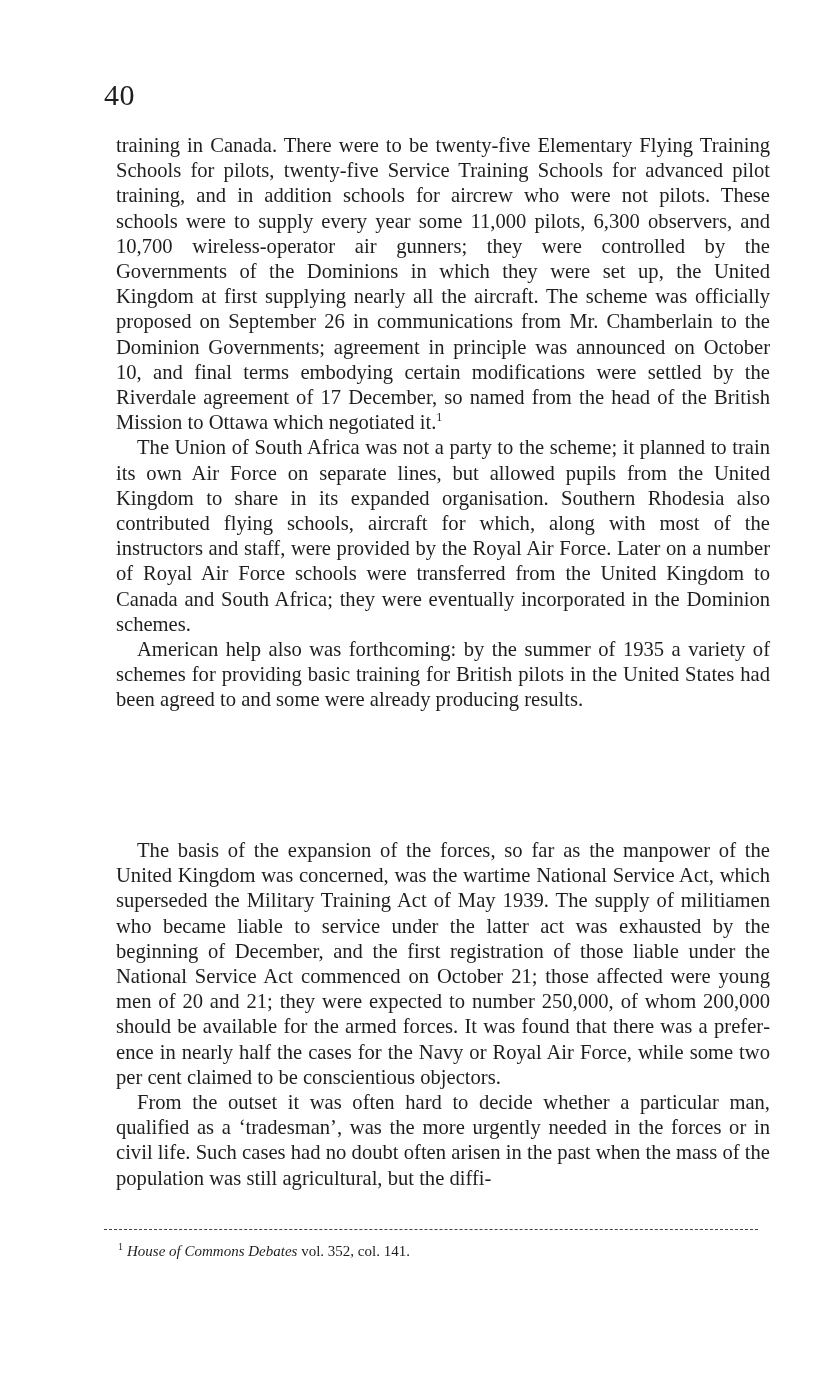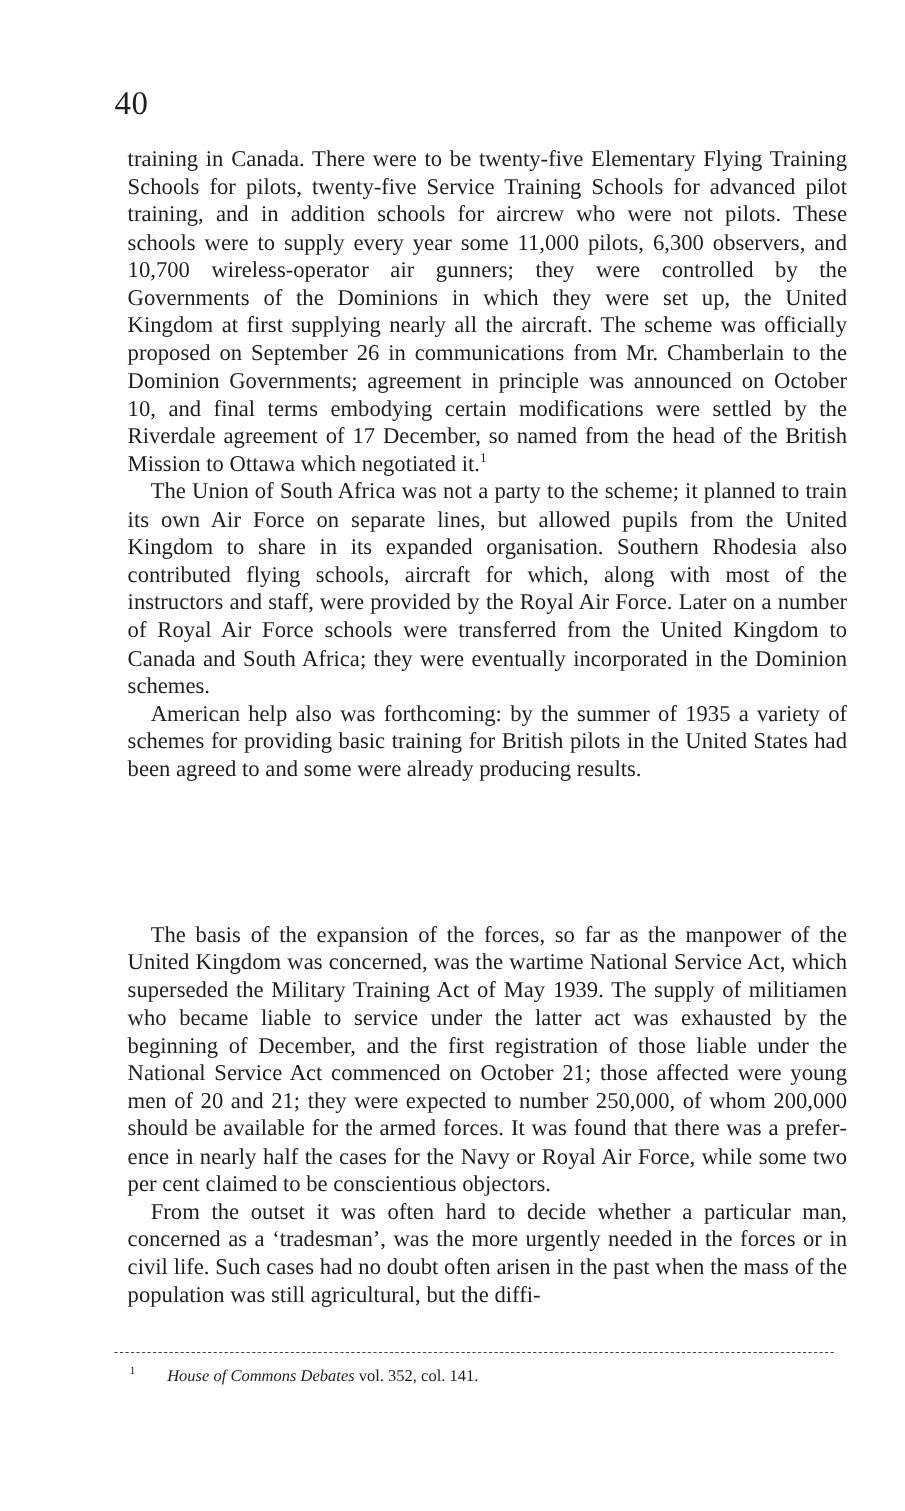--- a/index.html
+++ b/index.html
@@ -86,41 +86,40 @@
     white-space: nowrap;
   }
   .footnote .fn-mark {
     font-size: 10px;
     vertical-align: super;
     line-height: 0;
     margin-right: 4px;
   }
   .footnote em {
     font-style: italic;
-    margin-left: 25px;
   }
 </style>
 </head>
 <body>
 
 <div class="page">
 
   <div class="running-head">
     <span class="page-number">40</span>
   </div>
 
   <div class="body-text block-1">
     <p class="no-indent"><span>training in Canada. There were to be twenty-five Elementary Flying Training Schools for pilots, twenty-five Service Training Schools for advanced pilot training, and in addition schools for aircrew who were not pilots. These schools were to supply every year some 11,000 pilots, 6,300 observers, and 10,700 wireless-operator air gunners; they were controlled by the Governments of the Dominions in which they were set up, the United Kingdom at first supplying nearly all the aircraft. The scheme was officially proposed on September 26 in communications from Mr. Chamberlain to the Dominion Governments; agreement in principle was announced on October 10, and final terms embodying certain modifications were settled by the Riverdale agreement of 17 December, so named from the head of the British Mission to Ottawa which negotiated it.</span><span class="fn-ref">1</span></p>
     <p><span>The Union of South Africa was not a party to the scheme; it planned to train its own Air Force on separate lines, but allowed pupils from the United Kingdom to share in its expanded organisa­tion. Southern Rhodesia also contributed flying schools, aircraft for which, along with most of the instructors and staff, were provided by the Royal Air Force. Later on a number of Royal Air Force schools were transferred from the United Kingdom to Canada and South Africa; they were eventually incorporated in the Dominion schemes.</span></p>
     <p><span>American help also was forthcoming: by the summer of 1935 a variety of schemes for providing basic training for British pilots in the United States had been agreed to and some were already pro­ducing results.</span></p>
   </div>
 
   <div class="body-text block-2">
     <p><span>The basis of the expansion of the forces, so far as the manpower of the United Kingdom was concerned, was the wartime National Service Act, which superseded the Military Training Act of May 1939. The supply of militiamen who became liable to service under the latter act was exhausted by the beginning of December, and the first registration of those liable under the National Service Act com­menced on October 21; those affected were young men of 20 and 21; they were expected to number 250,000, of whom 200,000 should be available for the armed forces. It was found that there was a prefer­ence in nearly half the cases for the Navy or Royal Air Force, while some two per cent claimed to be conscientious objectors.</span></p>
-    <p><span>From the outset it was often hard to decide whether a particular man, concerned as a ‘tradesman’, was the more urgently needed in the forces or in civil life. Such cases had no doubt often arisen in the past when the mass of the population was still agricultural, but the diffi-</span></p>
+    <p><span>From the outset it was often hard to decide whether a particular man, qualified as a ‘tradesman’, was the more urgently needed in the forces or in civil life. Such cases had no doubt often arisen in the past when the mass of the population was still agricultural, but the diffi-</span></p>
   </div>
 
   <div class="footnote-rule"></div>
 
   <div class="footnote">
     <span class="fn-mark">1</span><em>House of Commons Debates</em><span> vol. 352, col. 141.</span>
   </div>
 
 </div>
 

